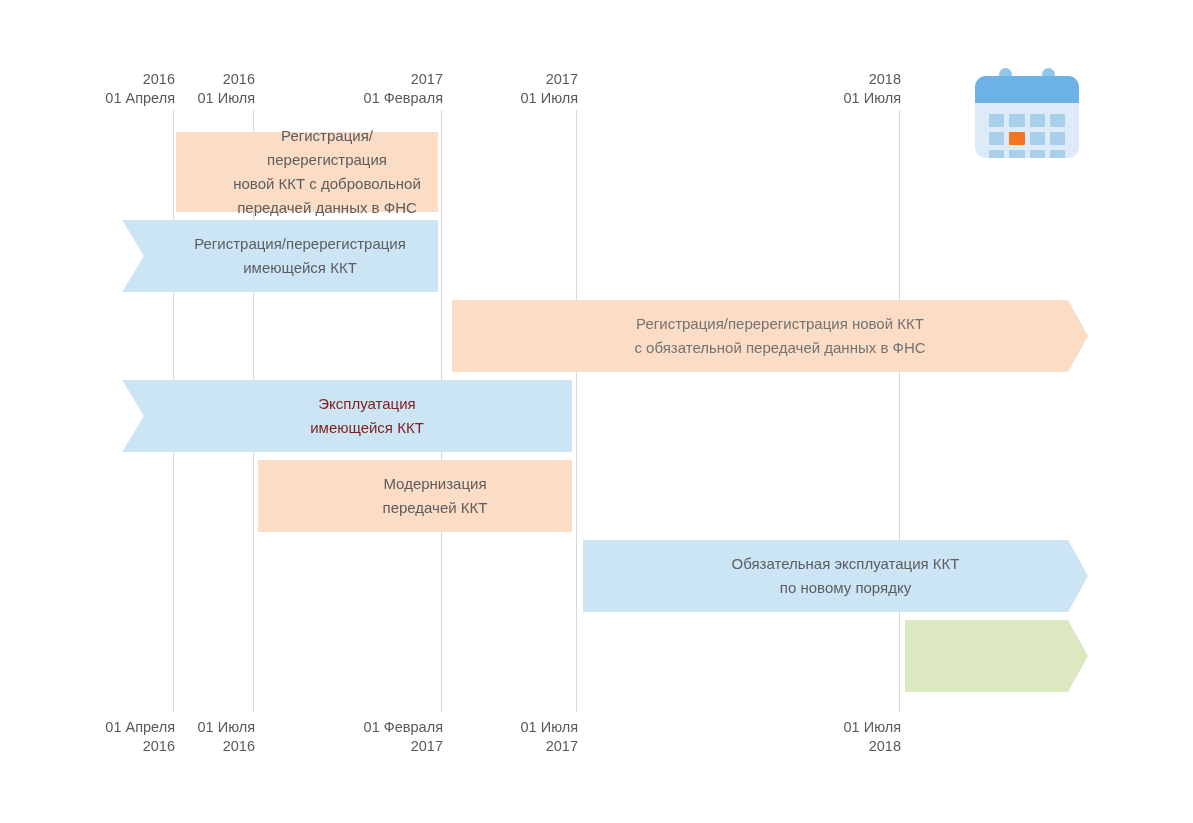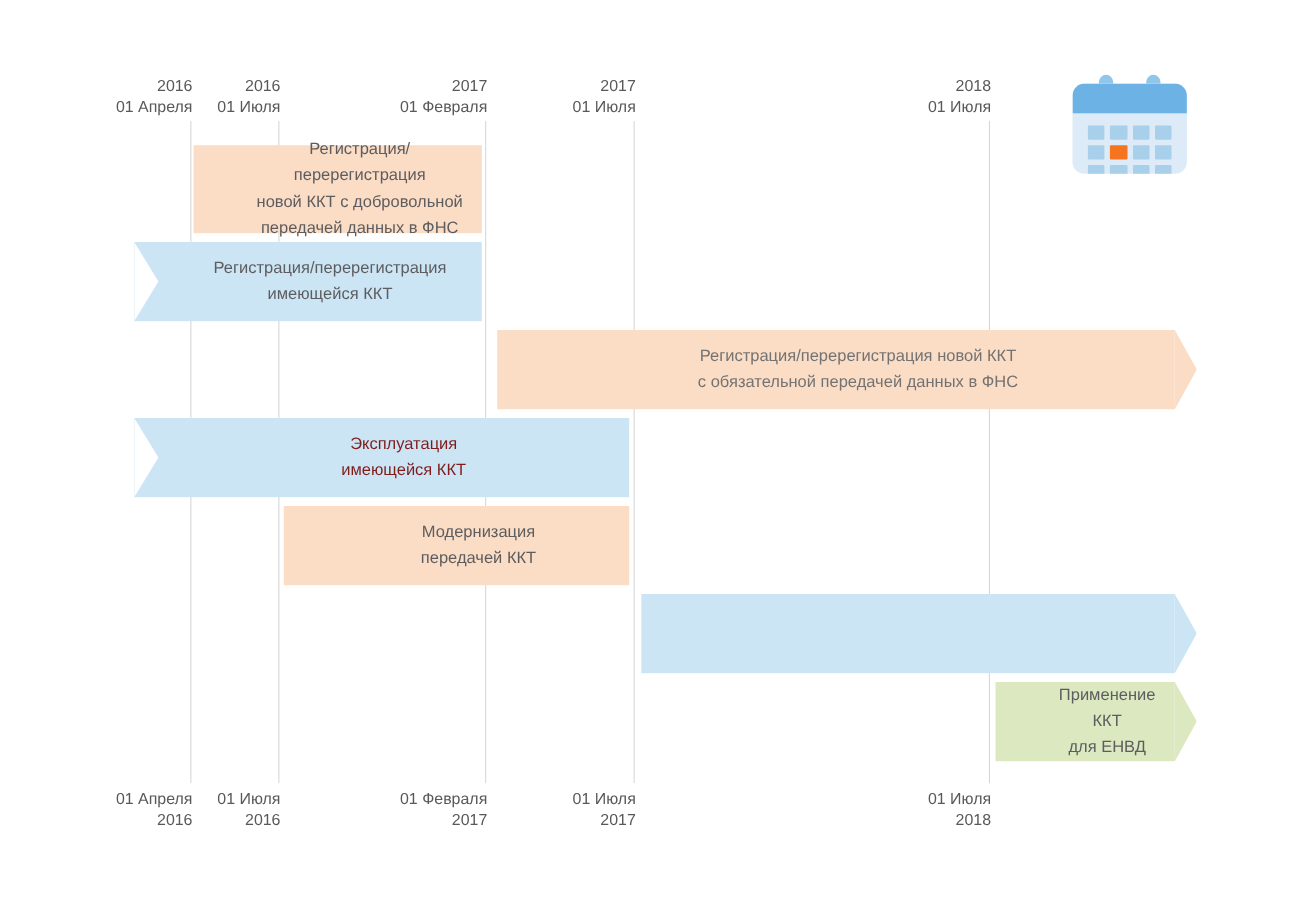--- a/index.html
+++ b/index.html
@@ -175,25 +175,25 @@
         <div class="notch" style="background: rgb(255, 255, 255);"></div>
         <div class="bar-text" style="color: #7f1d1d;">Эксплуатация
 имеющейся ККТ</div>
       </div>
       <div class="bar shape-plain" style="left: 258px; top: 460px; width: 314px; height: 72px; background: rgb(251, 220, 196);">
         <div class="bar-text" style="color: rgb(93, 93, 96);">Модернизация
 передачей ККТ</div>
       </div>
       <div class="bar shape-arrow" style="left: 583px; top: 540px; width: 485px; height: 72px; background: rgb(204, 229, 245);">
         <div class="tip" style="background: rgb(204, 229, 245);"></div>
+        <div class="bar-text" style="color: rgb(93, 93, 96);">Обязательная эксплуатация ККТ
+по новому порядку</div>
       </div>
       <div class="bar shape-arrow" style="left: 905px; top: 620px; width: 163px; height: 72px; background: rgb(219, 232, 192);">
         <div class="tip" style="background: rgb(219, 232, 192);"></div>
-        <div class="bar-text" style="color: rgb(93, 93, 96);">Применение ККТ
-для ЕНВД</div>
       </div>
     </div>
   <div id="bottom-axis-layer">
       <div class="axis-label" style="left: 3px; width: 172px; top: 718px; color: rgb(88, 89, 91);">
         <span class="ln1">01 Апреля</span>
         <span class="ln2">2016</span>
       </div>
       <div class="axis-label" style="left: 83px; width: 172px; top: 718px; color: rgb(88, 89, 91);">
         <span class="ln1">01 Июля</span>
         <span class="ln2">2016</span>

